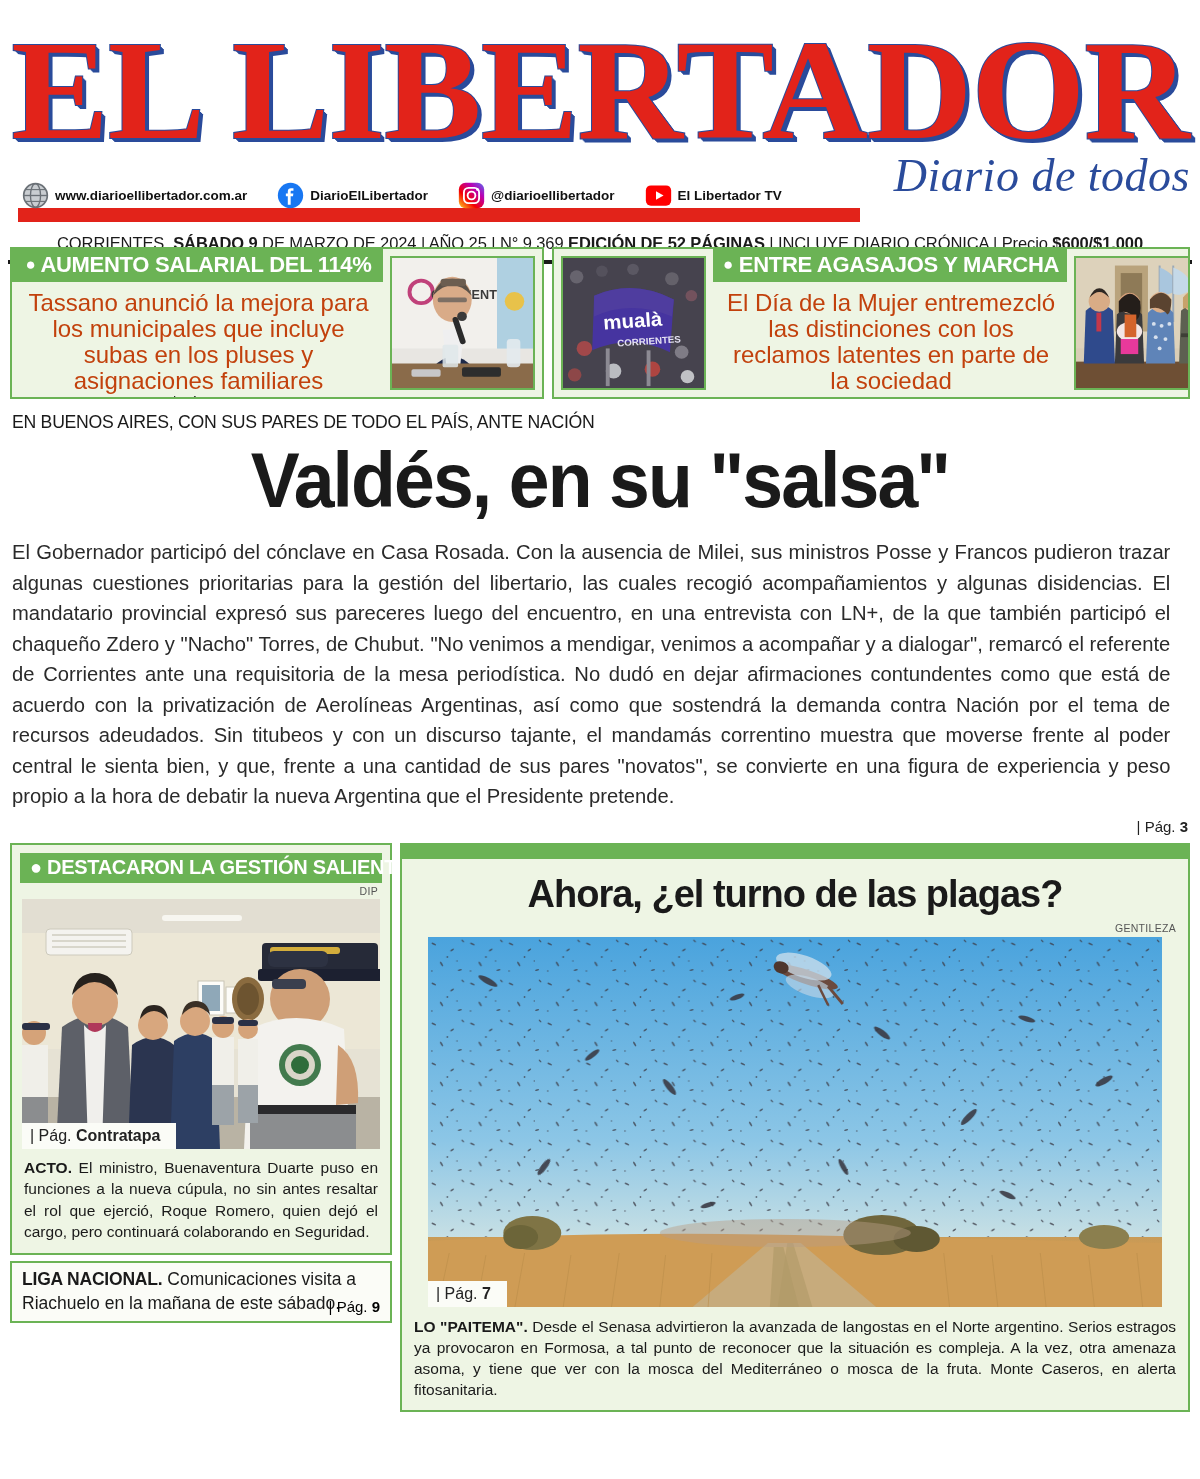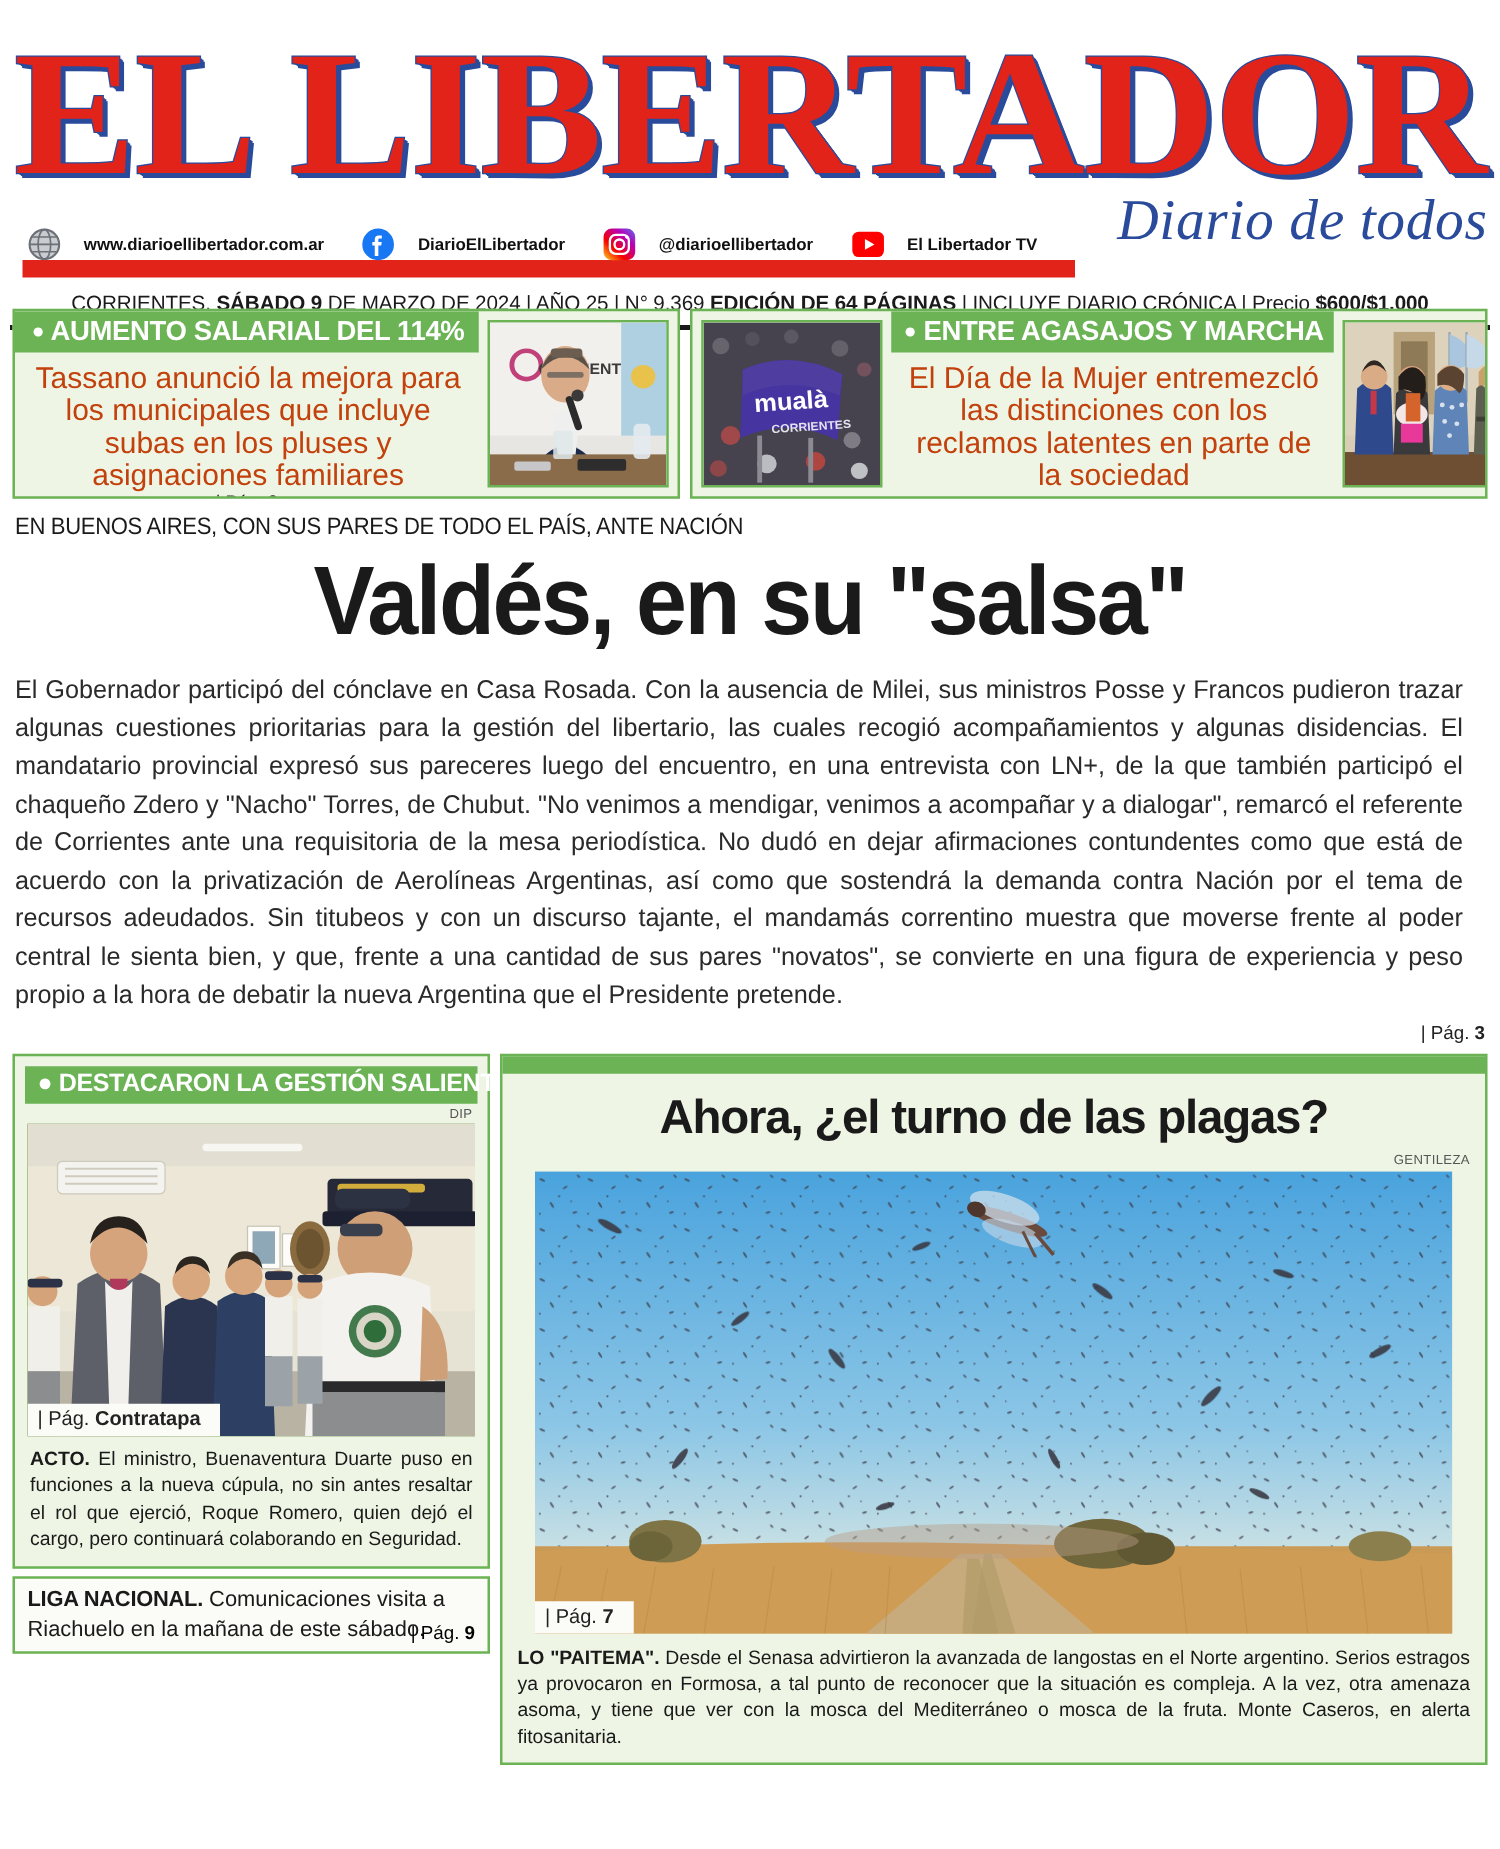--- a/index.html
+++ b/index.html
@@ -66,21 +66,21 @@
     position: absolute;
     left: 22px;
     top: 0;
     display: flex;
     align-items: center;
     gap: 0;
   }
   .social-item {
     display: flex;
     align-items: center;
-    gap: 18px;
+    gap: 6px;
     margin-right: 30px;
     text-align: right;
   }
   .social-item .lbl {
     font-size: 13.5px;
     font-weight: bold;
     color: #111;
     white-space: nowrap;
   }
   .ico { width: 27px; height: 27px; flex: 0 0 27px; display:block; }
@@ -238,21 +238,21 @@
     font-size: 10.5px;
     color: #555;
     padding: 2px 12px 2px 0;
     letter-spacing: 0.3px;
   }
   .pen-photo {
     margin: 0 10px;
     height: 250px;
     position: relative;
     overflow: hidden;
-    background: #4d7c0f;
+    background: #f97316;
   }
   .photo-pag {
     position: absolute;
     left: 0;
     bottom: 0;
     background: #fbfcf7;
     font-size: 16px;
     color: #222;
     padding: 4px 16px 4px 8px;
   }
@@ -391,21 +391,21 @@
             <polygon points="13,11 13,21 22,16" fill="#fff"></polygon>
           </svg>
         </span>
         <span class="lbl">El Libertador TV</span>
       </div>
 
     </div>
   </div>
 
   <div class="infoline">
-    <span>CORRIENTES, </span><b>SÁBADO 9</b><span> DE MARZO DE 2024 | AÑO 25 | N° 9.369 </span><b>EDICIÓN DE 64 PÁGINAS</b><span> | INCLUYE DIARIO CRÓNICA | Precio </span><b>$600/$1.000</b>
+    <span>CORRIENTES, </span><b>SÁBADO 9</b><span> DE MARZO DE 2024 | AÑO 25 | N° 9.369 </span><b>EDICIÓN DE 52 PÁGINAS</b><span> | INCLUYE DIARIO CRÓNICA | Precio </span><b>$600/$1.000</b>
   </div>
   <div class="rule-black"></div>
 </div>
 
 <div class="teasers">
 
   <div class="teaser left">
     <div class="teaser-body">
       <div class="kicker">
         <span class="dot">●</span>

